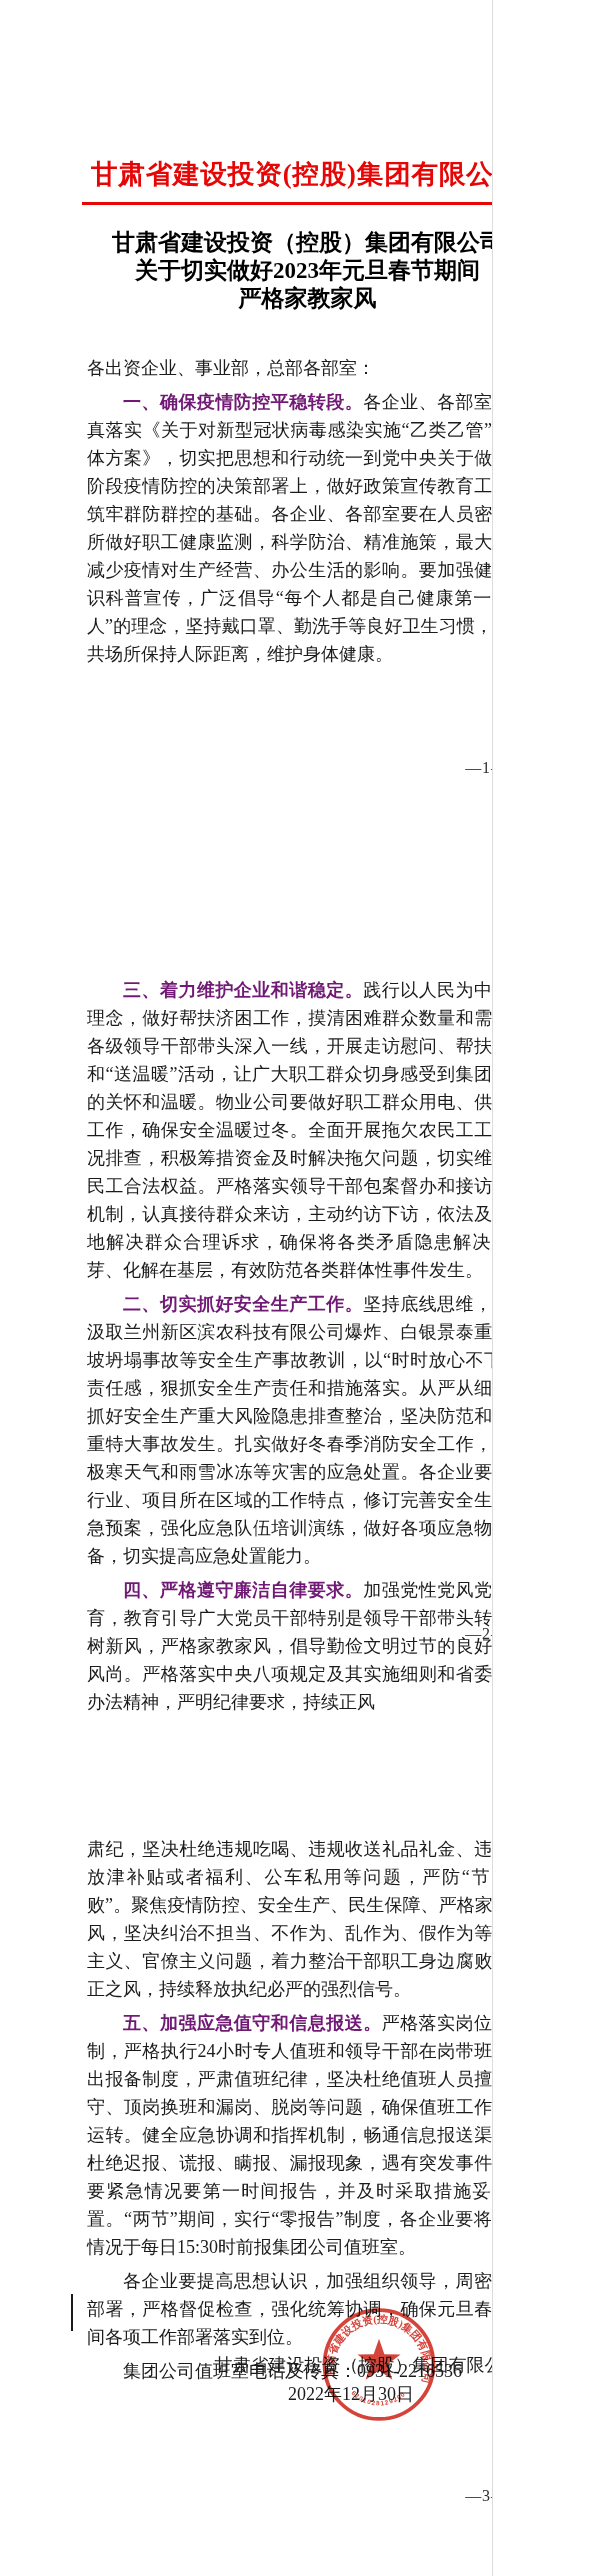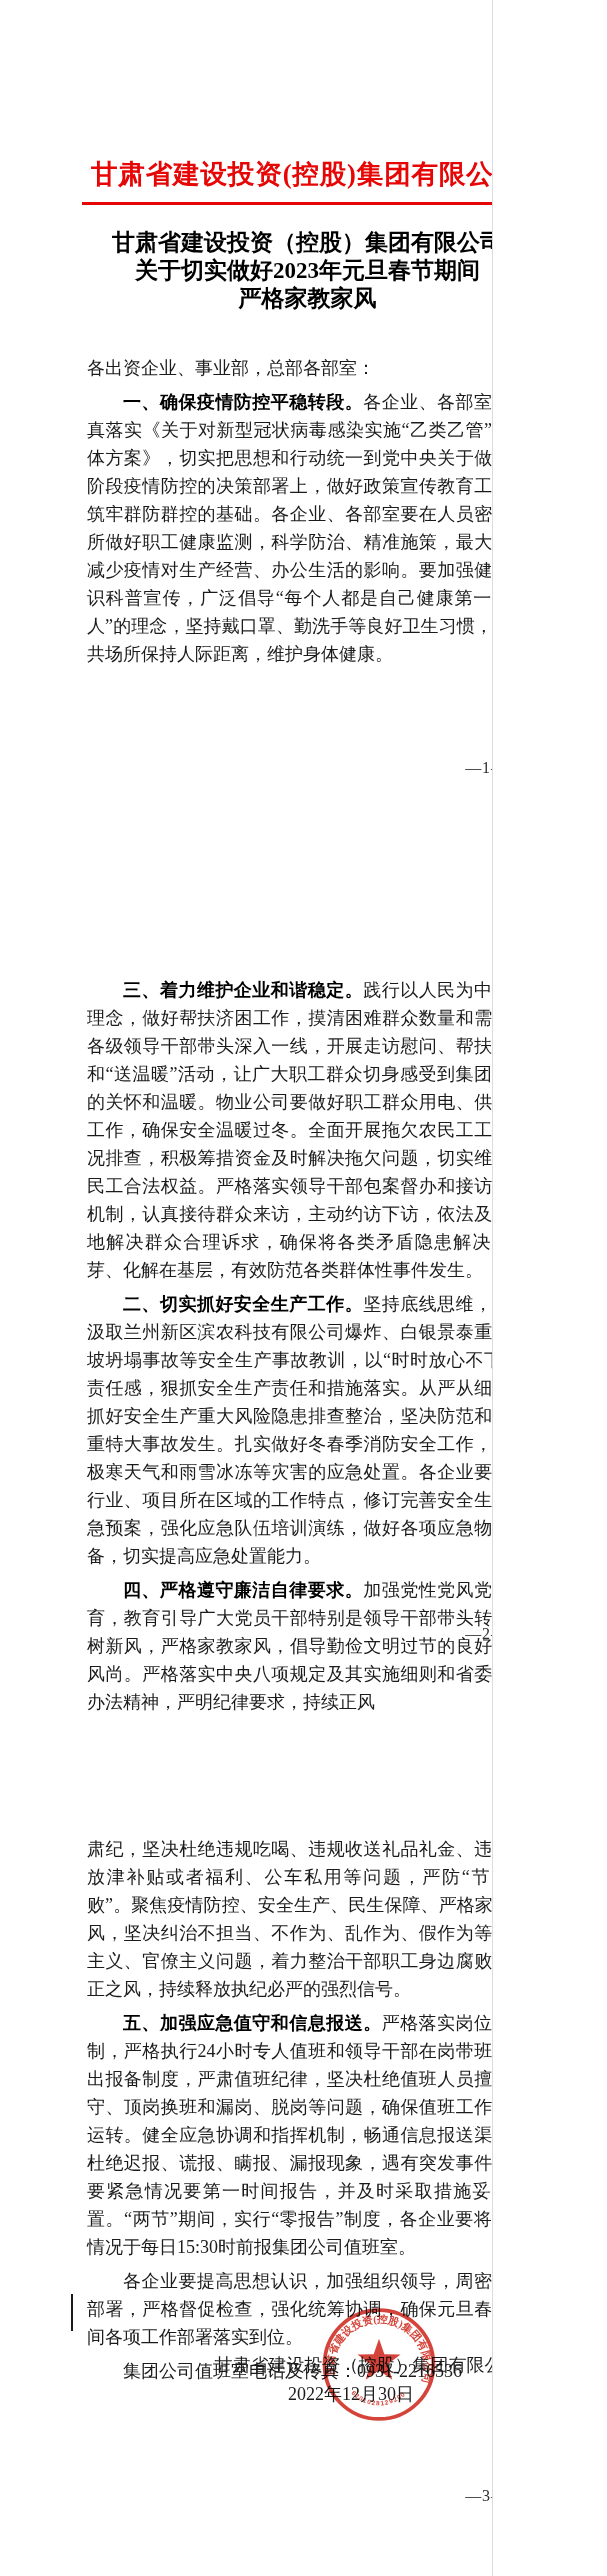--- a/index.html
+++ b/index.html
@@ -31,21 +31,21 @@
     position:absolute;left:81px;width:454px;
     font-size:18px;line-height:28px;
     text-align:justify;
   }
   .block1{top:348px;}
   .block2{top:970px;}
   .block3{top:1829px;}
   .body-block p{margin:6px;padding:0;}
   .indent{text-indent:2em;}
   .lead{
-    font-weight:bold;color:#000000;
+    font-weight:bold;color:#701a75;
     font-family:"Liberation Sans", sans-serif;
     font-size:18px;
   }
   .page-num{
     position:absolute;left:445px;width:83px;
     text-align:center;
     font-size:16px;color:#2e2e2e;letter-spacing:0.8px;
     font-family:"Liberation Serif", serif;
   }
   .pn1{top:759px;}

